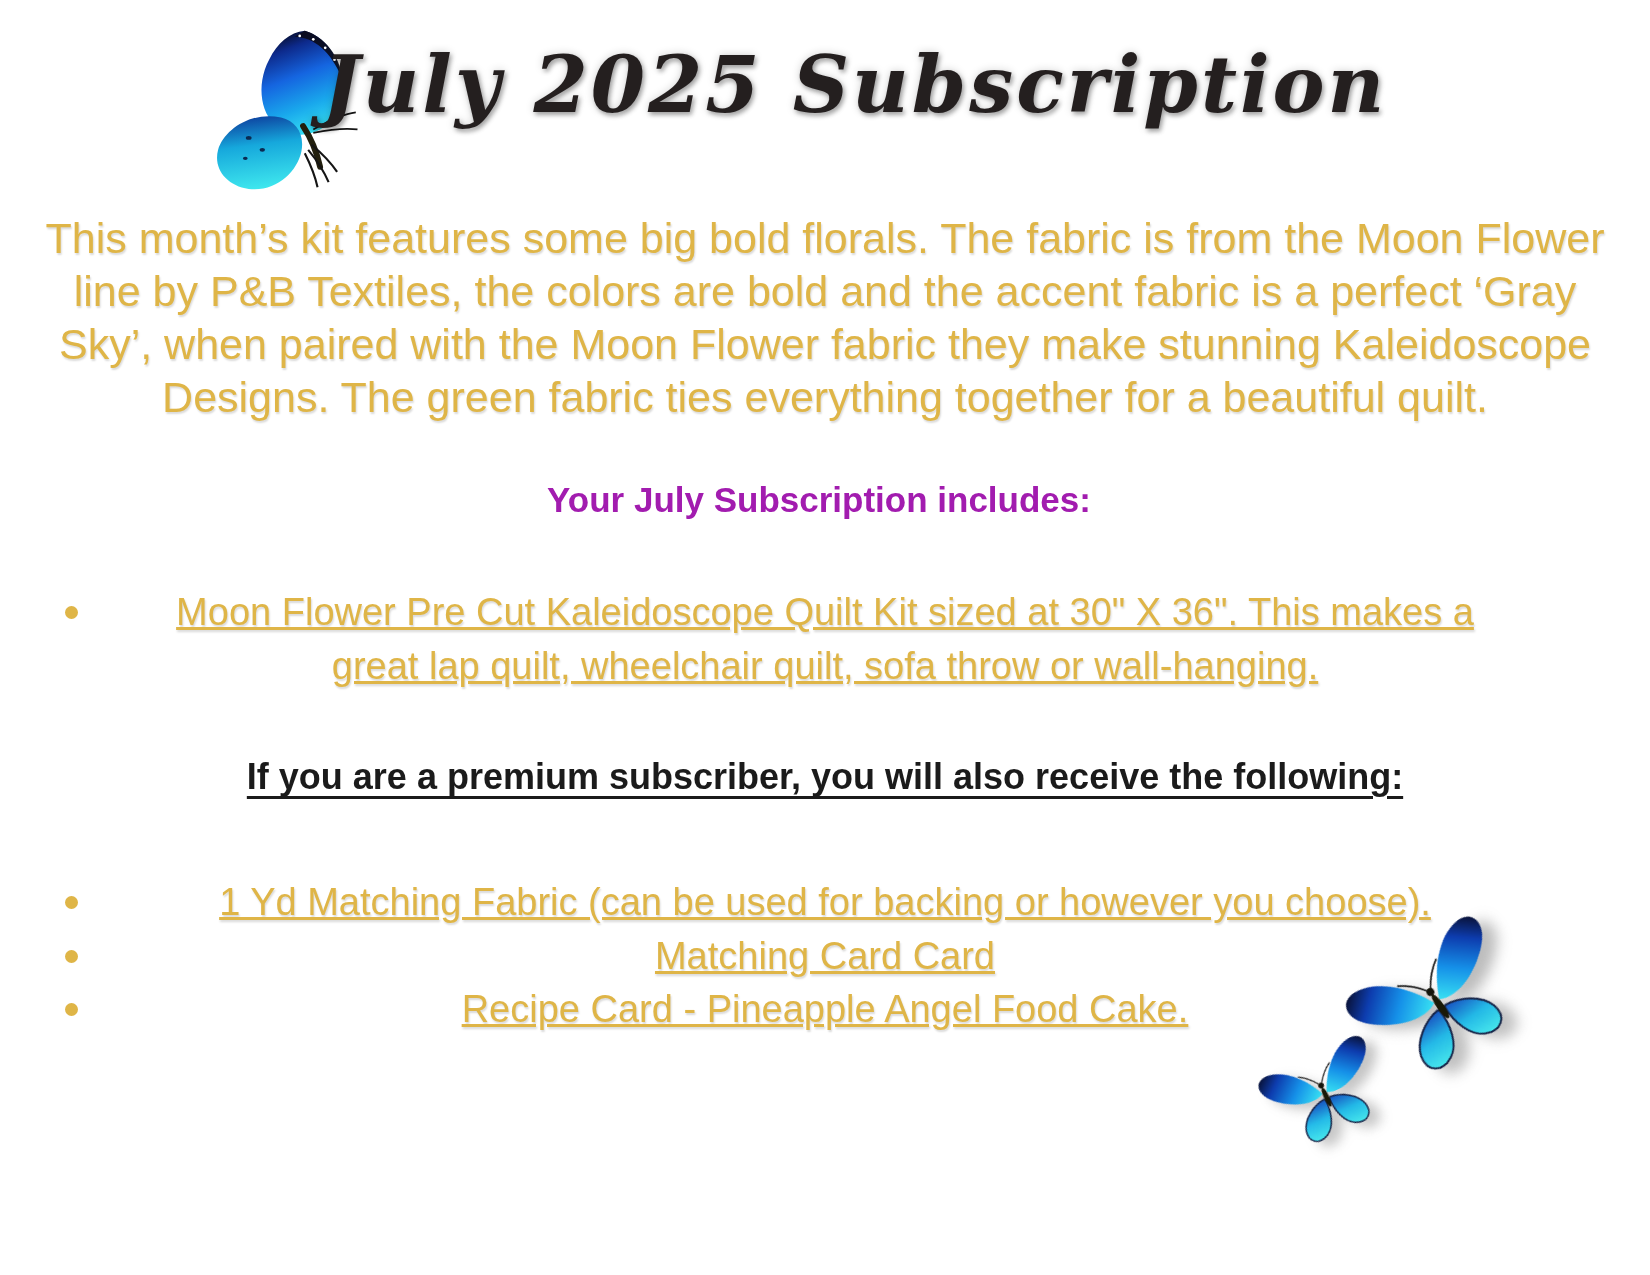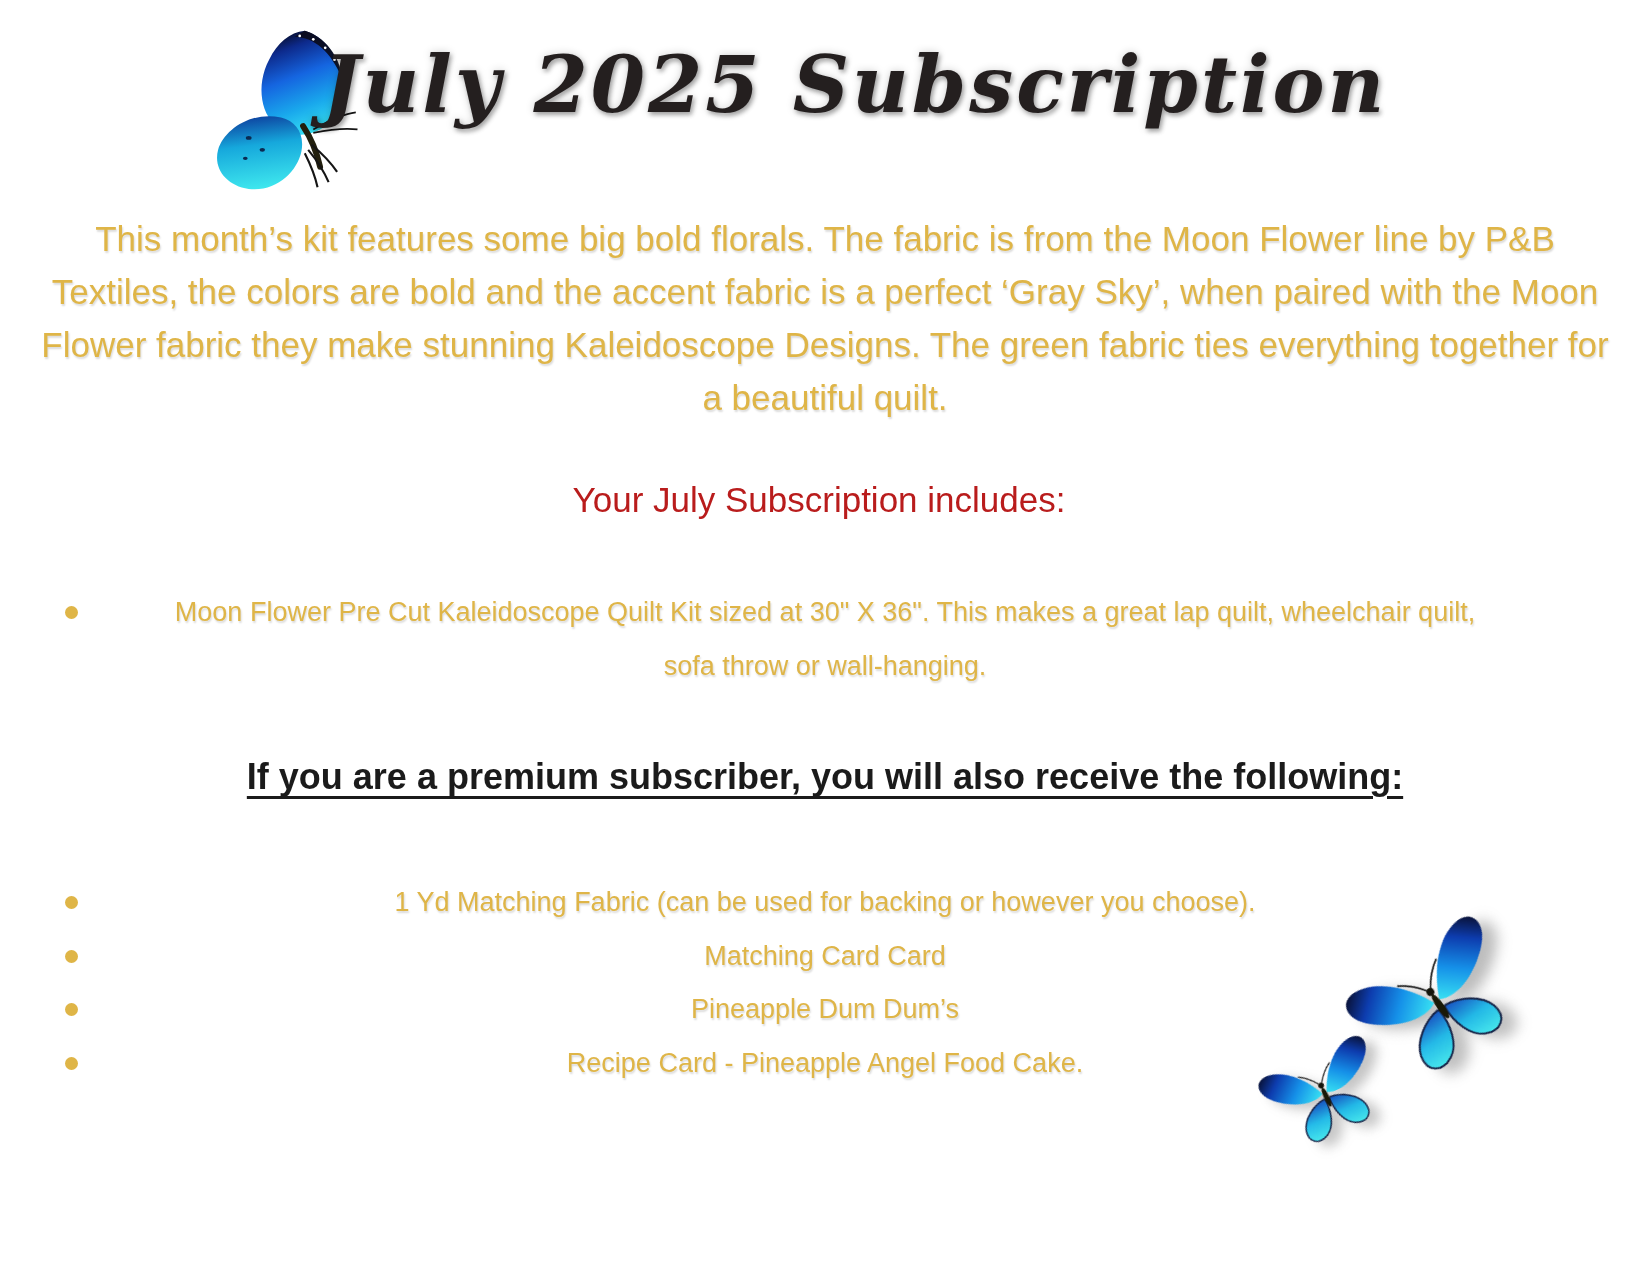--- a/index.html
+++ b/index.html
@@ -17,34 +17,34 @@
     font-family:"DejaVu Serif", serif;
     font-style:italic; font-weight:700;
     font-size:78px; line-height:1.5;
     letter-spacing:3px;
     color:#241f1f;
     text-shadow:2px 3px 4px rgba(0,0,0,0.30), 0 0 8px rgba(0,0,0,0.18);
   }
   .intro {
     position:absolute; top:212px; left:38px; right:38px;
     text-align:center;
-    font-size:35px; line-height:53px;
+    font-size:43px; line-height:53px;
     color:var(--gold);
     text-shadow:1px 2px 2px rgba(0,0,0,0.15);
   }
   .includes-heading {
     position:absolute; top:480px; left:0; right:12px;
     text-align:center;
-    font-size:35px; font-weight:400;
-    color:#b91c1c;
+    font-size:35px; font-weight:700;
+    color:#a21caf;
   }
   .gold-list {
     list-style:none;
     position:absolute; left:150px; right:150px;
-    font-size:27px; color:var(--gold);
+    font-size:38px; color:var(--gold);text-decoration:underline;
   }
   .includes-list { top:586px; }
   .premium-list  { top:852px;margin-top:24px; }
   .gold-list li {
     position:relative;
     text-align:center;
     line-height:53.5px;
     text-shadow:1px 2px 2px rgba(0,0,0,0.15);
   }
   .gold-list li::before {
@@ -131,21 +131,20 @@
   <h2 class="premium-heading">If you are a premium subscriber, you will also receive the following:</h2>
 
   <ul class="gold-list premium-list">
 
       <li class="list-item"><span>1 Yd Matching Fabric (can be used for backing or however you choose).</span></li>
 
       <li class="list-item"><span>Matching Card Card</span></li>
 
 
 
-      <li class="list-item"><span>Pineapple Dum Dum’s</span></li>
 
       <li class="list-item"><span>Recipe Card - Pineapple Angel Food Cake.</span></li>
     </ul>
 
   <div class="butterfly butterfly-large">
     <svg viewBox="0 0 220 180" aria-hidden="true">
       <defs>
         <linearGradient id="ofwL1" x1="0" y1="0" x2="1" y2="0.9">
           <stop offset="0" stop-color="#08081c"></stop>
           <stop offset="0.3" stop-color="#0d3cae"></stop>

